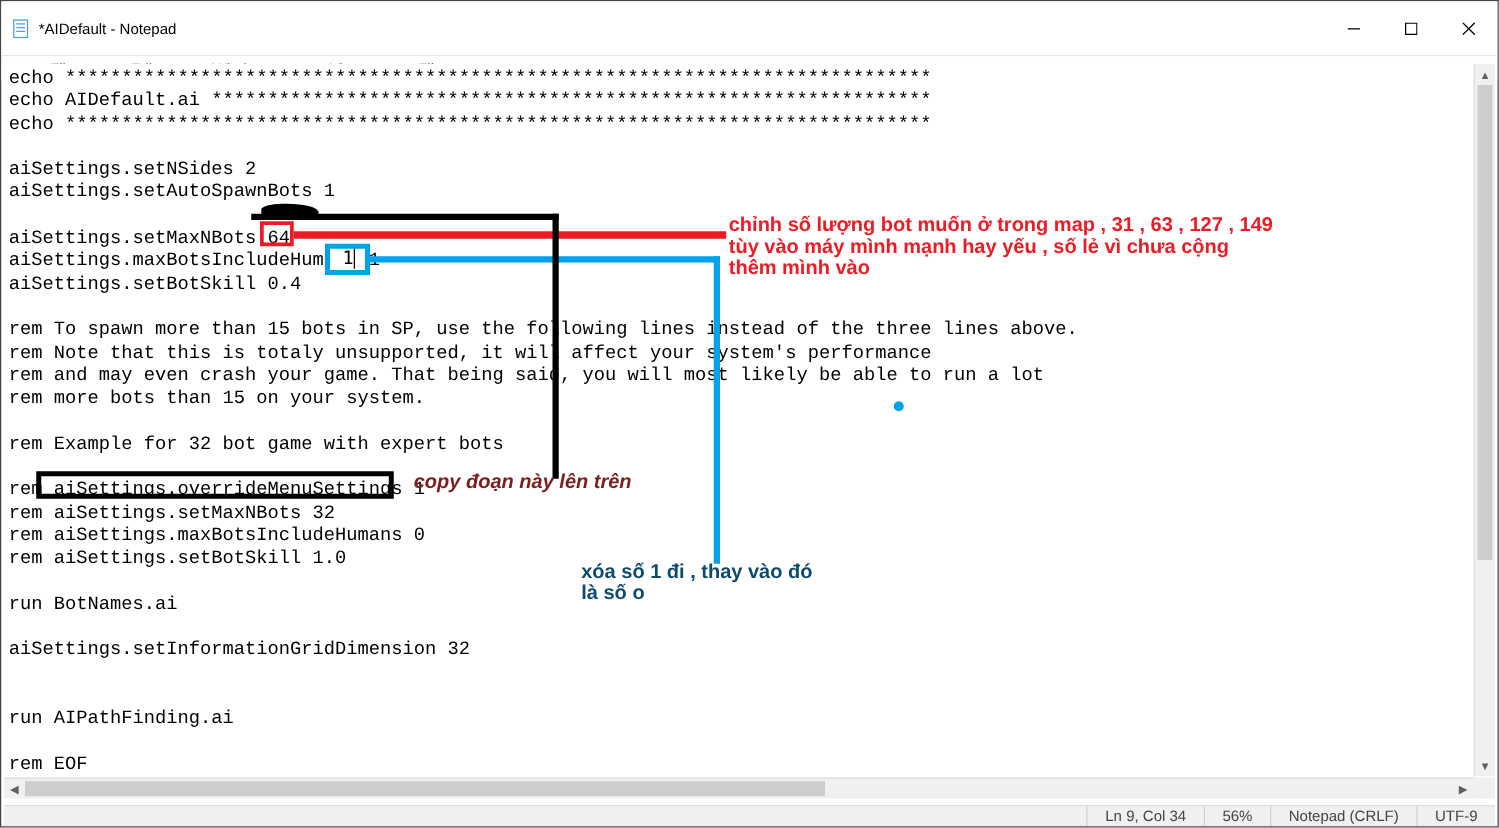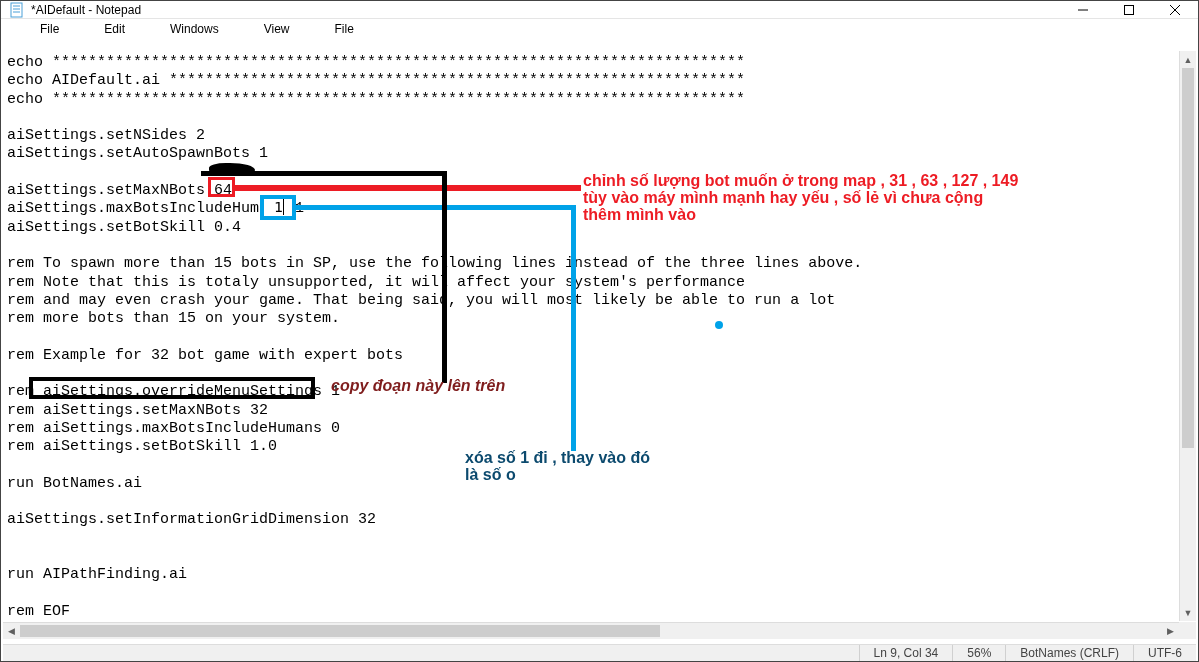--- a/index.html
+++ b/index.html
@@ -10,21 +10,21 @@
     background: #fff;
     width: 1199px;
     height: 662px;
     overflow: hidden;
     position: relative;
     border: 1px solid #444;
   }
   .titlebar {
     display: flex;
     align-items: center;
-    height: 18px;
+    height: 44px;
     background: #fff;
     border-bottom: 1px solid #e5e5e5;
   }
   .app-icon {
     width: 16px; height: 16px;
     margin: 0 6px 0 8px;
     display:inline-flex;align-items:center;justify-content:center;
   }
   .title { flex: 0 0 auto; font-size: 12px; color:#000; }
   .title-spacer { flex:1; }
@@ -185,22 +185,22 @@
     <div class="thumb"></div>
     <div class="arrow" style="position:absolute;right:0;top:0;bottom:0;">▶</div>
   </div>
   <div class="corner"></div>
 </div>
 
 <div class="statusbar">
   <div class="spacer"></div>
   <div class="seg">Ln 9, Col 34</div>
   <div class="seg">56%</div>
-  <div class="seg">BotNames (CRLF)</div>
-  <div class="seg">UTF-6</div>
+  <div class="seg">Notepad (CRLF)</div>
+  <div class="seg">UTF-9</div>
 </div>
 
 <div class="smudge overlay" style="left:208px;top:162px;width:46px;height:13px;"></div>
 
 <div class="overlay box-red" style="left:207px;top:176px;width:27px;height:20px;"></div>
 
 <div class="overlay red" style="left:234px;top:184px;width:346px;height:6px;background:#ed1c24;"></div>
 
 <div class="overlay box-blue" style="left:259px;top:194px;width:36px;height:25px;background:#fff;">
   <span style="position:absolute;left:10px;top:-1px;font-family:Consolas,monospace;font-size:14.7px;color:#000;">1</span>

